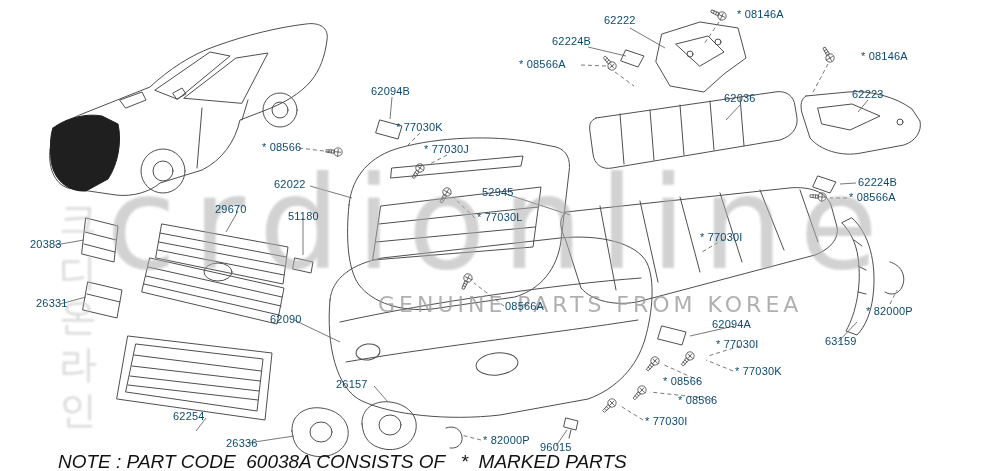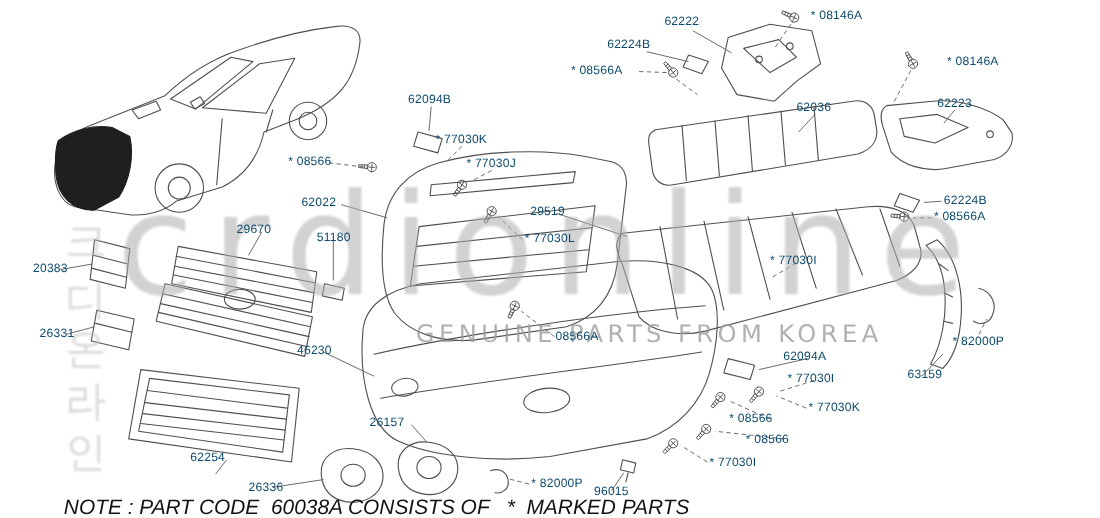--- a/index.html
+++ b/index.html
@@ -237,30 +237,30 @@
   <div class="part-label" style="left:552px;top:35px">62224B</div>
   <div class="part-label" style="left:519px;top:58px">* 08566A</div>
   <div class="part-label" style="left:861px;top:50px">* 08146A</div>
   <div class="part-label" style="left:724px;top:92px">62036</div>
   <div class="part-label" style="left:852px;top:88px">62223</div>
   <div class="part-label" style="left:371px;top:85px">62094B</div>
   <div class="part-label" style="left:396px;top:121px">* 77030K</div>
   <div class="part-label" style="left:262px;top:141px">* 08566</div>
   <div class="part-label" style="left:424px;top:143px">* 77030J</div>
   <div class="part-label" style="left:274px;top:178px">62022</div>
-  <div class="part-label" style="left:482px;top:186px">29519</div>
+  <div class="part-label" style="left:482px;top:186px">52945</div>
   <div class="part-label" style="left:858px;top:176px">62224B</div>
   <div class="part-label" style="left:849px;top:191px">* 08566A</div>
   <div class="part-label" style="left:215px;top:203px">29670</div>
   <div class="part-label" style="left:288px;top:210px">51180</div>
   <div class="part-label" style="left:477px;top:211px">* 77030L</div>
   <div class="part-label" style="left:700px;top:231px">* 77030I</div>
   <div class="part-label" style="left:30px;top:238px">20383</div>
   <div class="part-label" style="left:36px;top:297px">26331</div>
-  <div class="part-label" style="left:270px;top:313px">46230</div>
+  <div class="part-label" style="left:270px;top:313px">62090</div>
   <div class="part-label" style="left:505px;top:300px">08566A</div>
   <div class="part-label" style="left:712px;top:318px">62094A</div>
   <div class="part-label" style="left:716px;top:338px">* 77030I</div>
   <div class="part-label" style="left:866px;top:305px">* 82000P</div>
   <div class="part-label" style="left:825px;top:335px">63159</div>
   <div class="part-label" style="left:735px;top:365px">* 77030K</div>
   <div class="part-label" style="left:663px;top:375px">* 08566</div>
   <div class="part-label" style="left:678px;top:394px">* 08566</div>
   <div class="part-label" style="left:336px;top:378px">26157</div>
   <div class="part-label" style="left:645px;top:415px">* 77030I</div>

